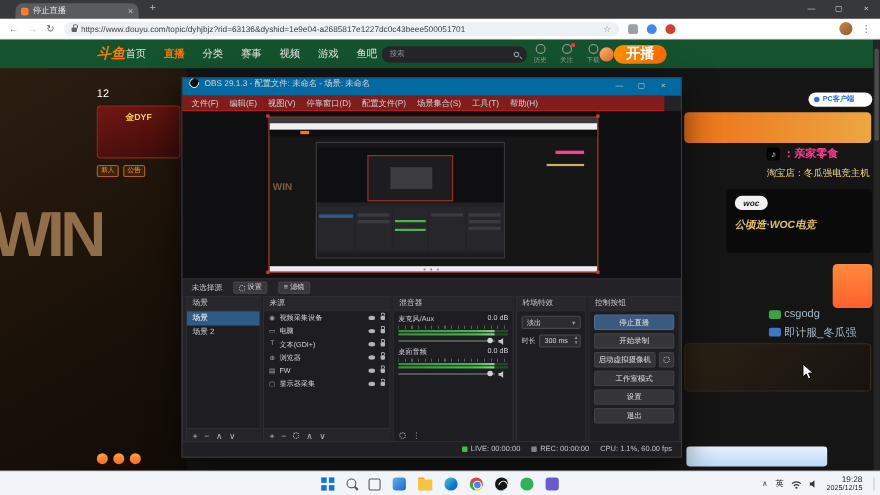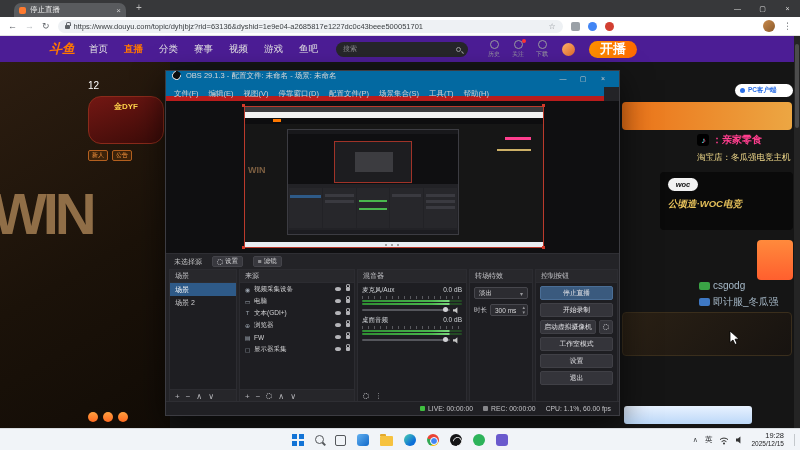--- a/index.html
+++ b/index.html
@@ -27,41 +27,41 @@
   .ext.b{background:#4285f4;border-radius:50%}
   .ext.r{background:#d23f31;border-radius:50%}
   #avatar{width:12px;height:12px;border-radius:50%;background:linear-gradient(135deg,#c98a4b,#8a5a2b)}
   .kebab{font-size:9px;color:#5f6368}
   #tspacer{flex:1}
 
   
   #pagebg{position:absolute;left:0;top:62px;width:794px;height:366px;background:#151515}
   #scroll{position:absolute;left:794px;top:36px;width:6px;height:392px;background:#242424}
   #scroll .th{position:absolute;left:1px;top:8px;width:4px;height:84px;background:#4c4c4c;border-radius:2px}
-  #dyhead{position:absolute;left:0;top:36px;width:794px;height:26px;background:#4c1d95;display:flex;align-items:center;padding:0 10px 0 49px;gap:14px}
+  #dyhead{position:absolute;left:0;top:36px;width:794px;height:26px;background:#14532d;display:flex;align-items:center;padding:0 10px 0 88px;}
   #dylogo{font-size:13px;font-weight:bold;font-style:italic;color:#ff7700;white-space:nowrap}
   #dynav{display:flex;gap:16px}
   #dynav span{font-size:9.5px;color:#e4e4e4;white-space:nowrap}
   #dynav span.on{color:#ff7700;font-weight:bold}
   #dysearch{width:132px;height:15px;background:#26262a;border-radius:8px;display:flex;align-items:center;padding:0 7px;gap:4px;margin-left:4px;flex:none}
   #dysearch .q{font-size:7px;color:#8a8a8e;flex:1;white-space:nowrap;overflow:hidden}
   .mag{width:5px;height:5px;border:1px solid #9a9a9e;border-radius:50%;position:relative;flex:none}
   .mag:after{content:"";position:absolute;left:4px;top:4px;width:3px;height:1px;background:#9a9a9e;transform:rotate(45deg)}
   #dyacts{display:flex;gap:12px;margin-left:6px}
   .act{display:flex;flex-direction:column;align-items:center;gap:1px;position:relative}
   .act .ic{width:9px;height:9px;border:1px solid #9a9aa0;border-radius:50%}
   .act .lb{font-size:6px;color:#9a9aa0;white-space:nowrap}
   .act .dot{position:absolute;right:-2px;top:-1px;width:4px;height:4px;background:#f33;border-radius:50%}
   #dyavatar{width:13px;height:13px;border-radius:50%;background:linear-gradient(135deg,#ffb36b,#e06a2b);flex:none}
   #golive{width:48px;height:17px;border-radius:9px;background:linear-gradient(90deg,#ff9000,#ff6a00);color:#fff;font-size:13px;font-weight:bold;display:flex;align-items:center;justify-content:center;flex:none;white-space:nowrap}
 
   #bleft{position:absolute;left:0;top:62px;width:170px;height:366px;background:linear-gradient(150deg,#2c1d10 0%,#1b1209 55%,#120c06 100%);overflow:hidden}
   #bwin{position:absolute;left:-8px;top:118px;font-size:58px;font-weight:900;letter-spacing:-4px;color:rgba(173,132,86,.8)}
   #lrank{position:absolute;left:88px;top:80px;font-size:10px;font-weight:normal;color:#fff}
-  #lcard{position:absolute;left:88px;top:96px;width:76px;height:48px;border-radius:13px;background:linear-gradient(160deg,#731713,#3a0b08);border:1px solid #8a2a1a;display:flex;justify-content:center;padding-top:4px}
+  #lcard{position:absolute;left:88px;top:96px;width:76px;height:48px;border-radius:3px;background:linear-gradient(160deg,#731713,#3a0b08);border:1px solid #8a2a1a;display:flex;justify-content:center;padding-top:4px}
   #lcard span{font-size:8px;color:#ffd24a;font-weight:bold}
   #tagrow{position:absolute;left:88px;top:150px;display:flex;gap:4px}
   .tag{font-size:6px;color:#ff9a40;border:1px solid #b4601f;border-radius:2px;padding:0 3px;line-height:9px;background:rgba(255,122,0,.12);white-space:nowrap}
   #bpills{position:absolute;left:88px;top:412px;display:flex;gap:5px}
   .bp{width:10px;height:10px;border-radius:50%;background:linear-gradient(180deg,#ffa040,#ff6a20)}
 
   #pcchip{position:absolute;left:735px;top:84px;width:58px;height:13px;background:#fff;border-radius:7px;display:flex;align-items:center;gap:3px;padding:0 5px}
   #pcchip .b{width:5px;height:5px;border-radius:50%;background:#2a6fe8;flex:none}
   #pcchip span{font-size:6.5px;color:#2a6fe8;font-weight:bold;white-space:nowrap}
   #orb1{position:absolute;left:622px;top:102px;width:170px;height:28px;border-radius:4px;background:linear-gradient(90deg,#ff7a18,#ffb347);opacity:.92}
@@ -83,21 +83,21 @@
   #rcard{position:absolute;left:622px;top:312px;width:170px;height:44px;border-radius:4px;background:linear-gradient(135deg,#2b2115,#171310);border:1px solid #3a2e1c}
   #bluecard{position:absolute;left:624px;top:406px;width:128px;height:18px;border-radius:3px;background:linear-gradient(180deg,#e8f2ff,#bcd8f8)}
 
   
   #obs{position:absolute;left:165px;top:70px;width:455px;height:346px;background:#232327;border:1px solid #3c3c42;box-shadow:0 10px 30px rgba(0,0,0,.6)}
   #obstitle{position:absolute;left:0;top:0;right:0;height:16px;background:#0369a1;display:flex;align-items:flex-start;padding:0 6px;gap:5px}
   .obslogo{width:9px;height:9px;border-radius:50%;background:#0c0c0c;border:1.5px solid #e8e8e8;border-top-color:transparent;transform:rotate(35deg);flex:none}
   #obstitle .ti{font-size:7.5px;color:#d6d6d6;flex:1;white-space:nowrap;overflow:hidden}
   #obstitle .wc{display:flex}
   #obstitle .wc span{width:20px;text-align:center;font-size:7px;color:#c9c9c9;line-height:16px}
-  #obsmenu{position:absolute;left:0;top:16px;right:15px;height:14px;background:#0369a1;border-bottom:5px solid #b91c1c;display:flex;padding-left:3px}
+  #obsmenu{position:absolute;left:0;top:16px;right:15px;height:14px;background:#7f1d1d;border-bottom:1px solid #b91c1c;display:flex;padding-left:3px}
   #obsmenu span{font-size:7.5px;color:#d2d2d4;line-height:13px;padding:0 5px;white-space:nowrap}
   #preview{position:absolute;left:0;top:30px;right:0;height:152px;background:#0f0f11}
   #shot{position:absolute;left:78px;top:5px;width:300px;height:142px;background:#161616;border:1px solid #bb3a2c;overflow:hidden}
   .hdl{position:absolute;width:3px;height:3px;background:#d33a2a;z-index:5}
   #h1{left:76px;top:3px}#h2{left:376px;top:3px}#h3{left:76px;top:145px}#h4{left:376px;top:145px}
   #shot .mt{position:absolute;left:0;top:0;right:0;height:5px;background:#3a3a3c}
   #shot .mo{position:absolute;left:0;top:5px;right:0;height:6px;background:#f1f1f1}
   #shot .mh{position:absolute;left:0;top:11px;right:0;height:6px;background:#0d0d0f}
   #shot .mh i{position:absolute;left:28px;top:1px;width:8px;height:3px;background:#ff7700}
   #shot .mW{position:absolute;left:3px;top:58px;font-size:9px;font-weight:900;color:#7d5f41}

